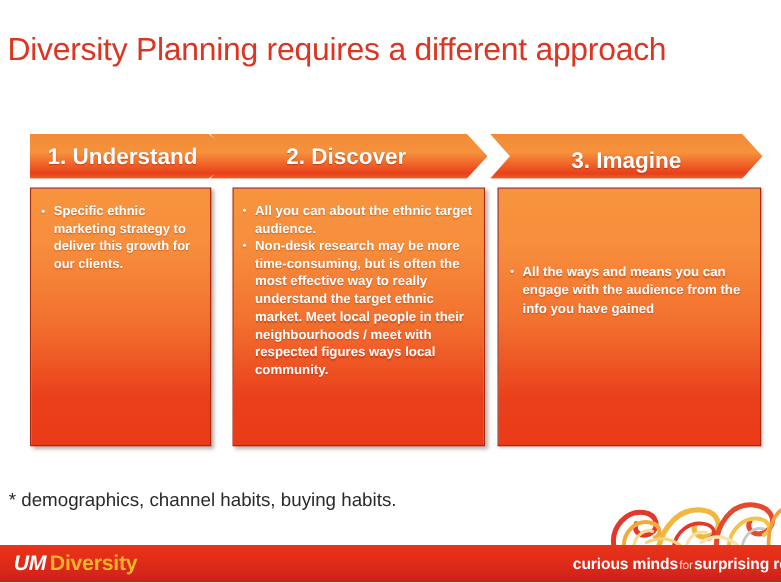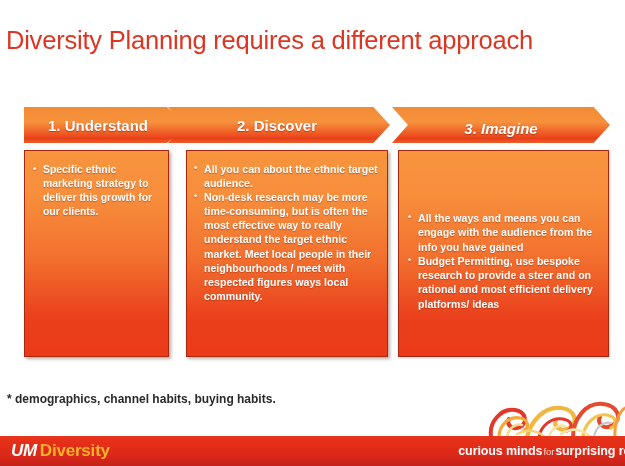--- a/index.html
+++ b/index.html
@@ -49,21 +49,21 @@
         #ef5c25 72%,
         #e8401b 88%,
         #ef5f28 100%);
     display: flex;
     align-items: center;
     justify-content: center;
     box-sizing: border-box;
   }
   .chev span {
     position: relative;
-    font-size: 15px;
+    font-size: 18px;
     font-weight: bold;
     color: #ffffff;
     text-shadow: 0 1px 1px rgba(120,20,0,0.45);
     white-space: nowrap;
   }
   
   #chev1 {
     left: 24px;
     width: 166px;
     clip-path: polygon(0 0, 86% 0, 100% 50%, 86% 100%, 0 100%);
@@ -71,21 +71,21 @@
   #chev2 {
     left: 168px;
     width: 222px;
     clip-path: polygon(0 0, 92.5% 0, 100% 50%, 92.5% 100%, 0 100%, 7.3% 50%);
   }
   #chev3 {
     left: 392px;
     width: 218px;
     clip-path: polygon(0 0, 92.5% 0, 100% 50%, 92.5% 100%, 0 100%, 7.3% 50%);
   }
-  #chev3 span { position: relative; top: 3px; font-style: italic; }
+  #chev3 span { position: relative; top: 3px; }
   #chev1 span { position: relative; left: -9px; }
   #chev2 span { position: relative; left: -2px; }
 
   
   .box {
     position: absolute;
     top: 150px;
     background: linear-gradient(to bottom,
         #f7943e 0%,
         #f78e3c 22%,
@@ -128,24 +128,23 @@
   }
   #box1 .bullets li + li { margin-top: 13px; }
   #box2 .bullets li + li { margin-top: 0px; }
   #box3 .bullets li + li { margin-top: 0px; }
 
   
   #footnote {
     position: absolute;
     left: 7px;
     top: 392px;
-    font-size: 12px;
+    font-size: 15px;
     color: #2a2a2a;
     white-space: nowrap;
-    font-weight: bold;
   }
 
   
   #footer {
     position: absolute;
     left: 0;
     top: 436px;
     width: 625px;
     height: 30px;
     background: linear-gradient(to bottom,
@@ -230,21 +229,20 @@
   <div class="box" id="box2">
     <ul class="bullets">
       <li>All you can about the ethnic target audience.</li>
       <li>Non-desk research may be more time-consuming, but is often the most effective way to really understand the target ethnic market. Meet local people in their neighbourhoods / meet with respected figures ways local community.</li>
     </ul>
   </div>
 
   <div class="box" id="box3">
     <ul class="bullets">
       <li>All the ways and means you can engage  with the audience from the info you have gained</li>
-      <li>Budget Permitting, use bespoke research to provide a steer and on rational and most efficient delivery platforms/ ideas</li>
     </ul>
   </div>
 
   <div id="footnote">* demographics, channel habits, buying habits.</div>
 
   <div id="swirl">
     <svg width="138" height="42" viewBox="0 0 138 42" xmlns="http://www.w3.org/2000/svg">
       <g fill="none" stroke-linecap="round">
         <path d="M4 40 C2 26 14 12 28 14 C39 15.5 41 27 33 31 C26 34.5 19 29 22 23" stroke="#e2372a" stroke-width="4"></path>
         <path d="M12 41 C12 29 22 20 33 22 C41 23.5 43 31 37 34" stroke="#f4a93c" stroke-width="3.2"></path>

